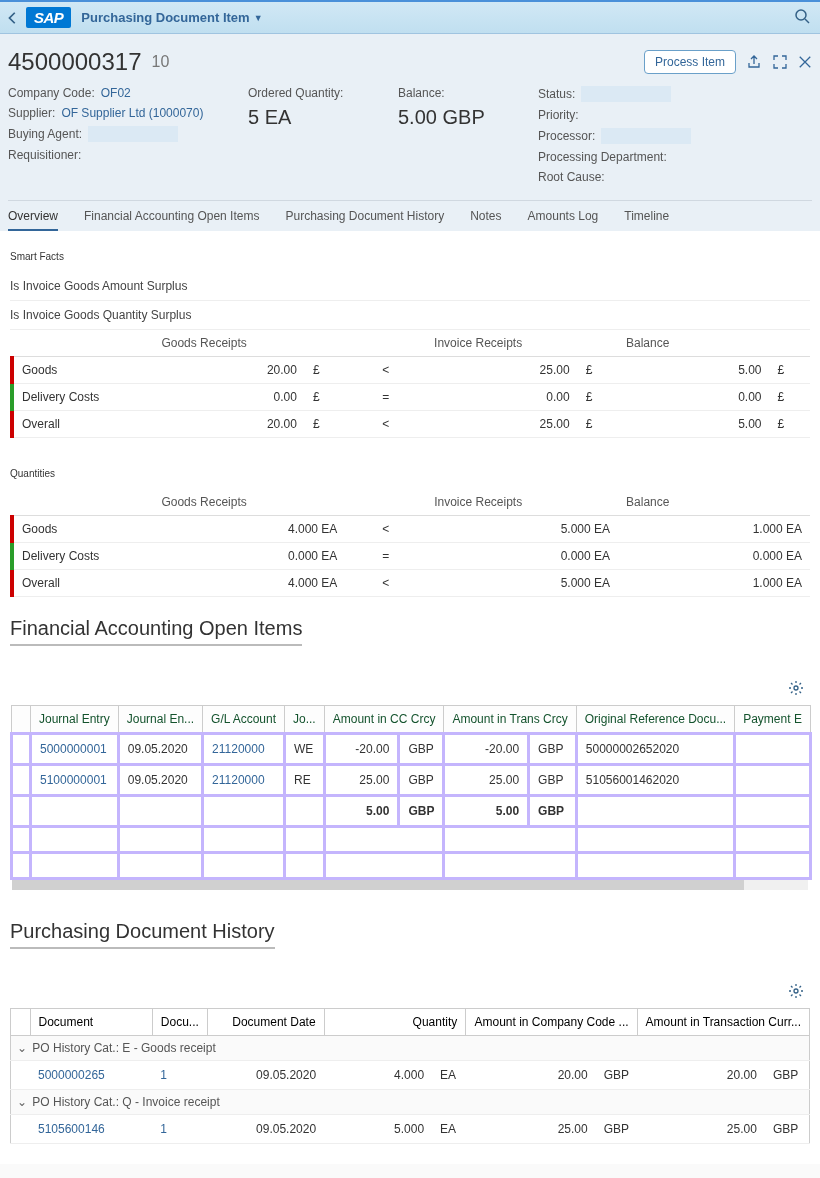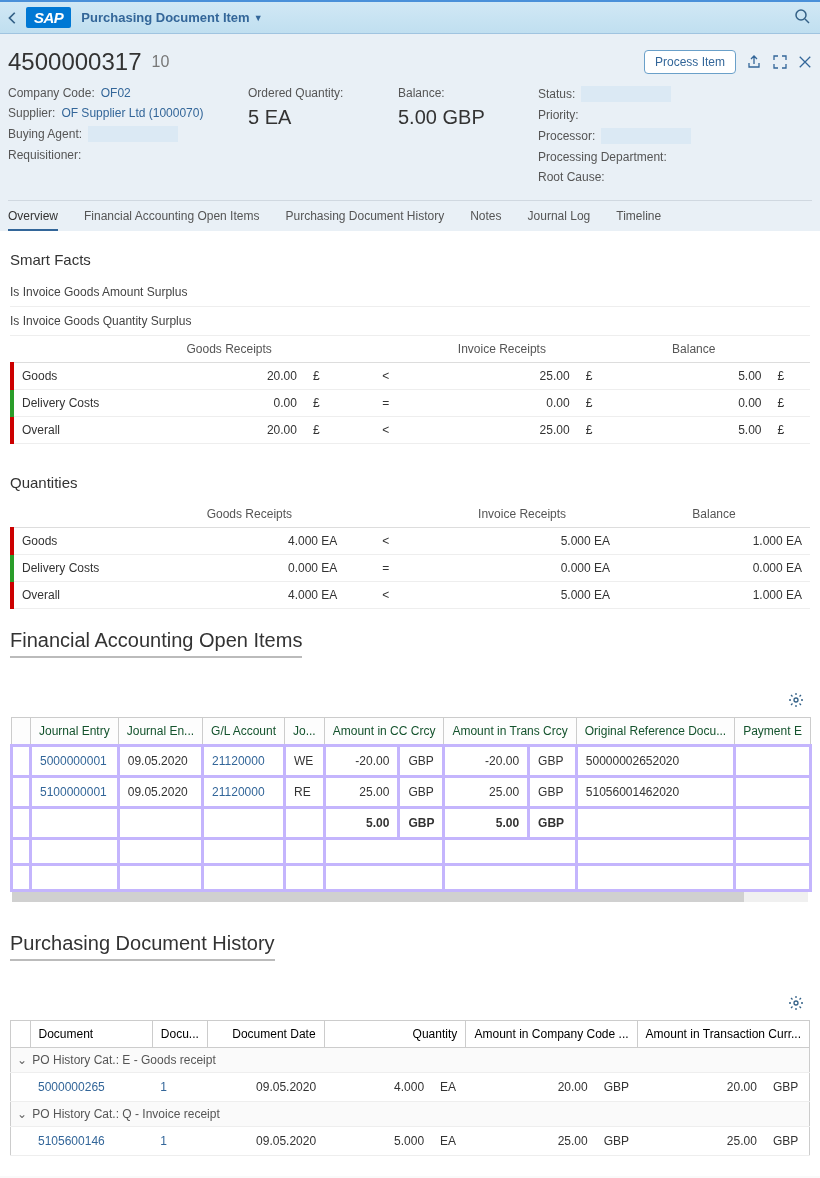--- a/index.html
+++ b/index.html
@@ -117,21 +117,21 @@
   }
   .tab.active {
     color: #333;
     border-bottom: 2px solid #336699;
   }
   .content {
     background: #fff;
     padding: 8px 10px 20px 10px;
   }
   .section-title {
-    font-size: 15px;
+    font-size: 10px;
     color: #333;
     margin: 12px 0 10px 0;
   }
   .section-big {
     font-size: 20px;
     color: #333;
     margin: 20px 0 4px 0;
     display: inline-block;
     border-bottom: 2px solid #bbb;
     padding-bottom: 4px;
@@ -141,21 +141,21 @@
     padding: 7px 0;
     color: #444;
   }
   .amt-table {
     width: 100%;
     border-collapse: collapse;
   }
   .amt-table th {
     font-weight: normal;
     color: #555;
-    text-align: center;
+    text-align: left;
     padding: 6px 8px;
     border-bottom: 1px solid #ddd;
     font-size: 12px;
   }
   .amt-table th:first-child { text-align: left; }
   .amt-table td {
     padding: 6px 8px;
     border-bottom: 1px solid #eee;
     text-align: right;
     color: #333;
@@ -322,21 +322,21 @@
           <span class="hlabel">Root Cause:</span>
         </div>
     </div>
   </div>
 
   <div class="tabbar">
     <span class="tab active">Overview</span>
     <span class="tab">Financial Accounting Open Items</span>
     <span class="tab">Purchasing Document History</span>
     <span class="tab">Notes</span>
-    <span class="tab">Journal Log</span>
+    <span class="tab">Amounts Log</span>
     <span class="tab">Timeline</span>
   </div>
 </div>
 
 <div class="content">
 
   <div class="section-title">Smart Facts</div>
   <div class="sf-row">Is Invoice Goods Amount Surplus</div>
   <div class="sf-row">Is Invoice Goods Quantity Surplus</div>
 

